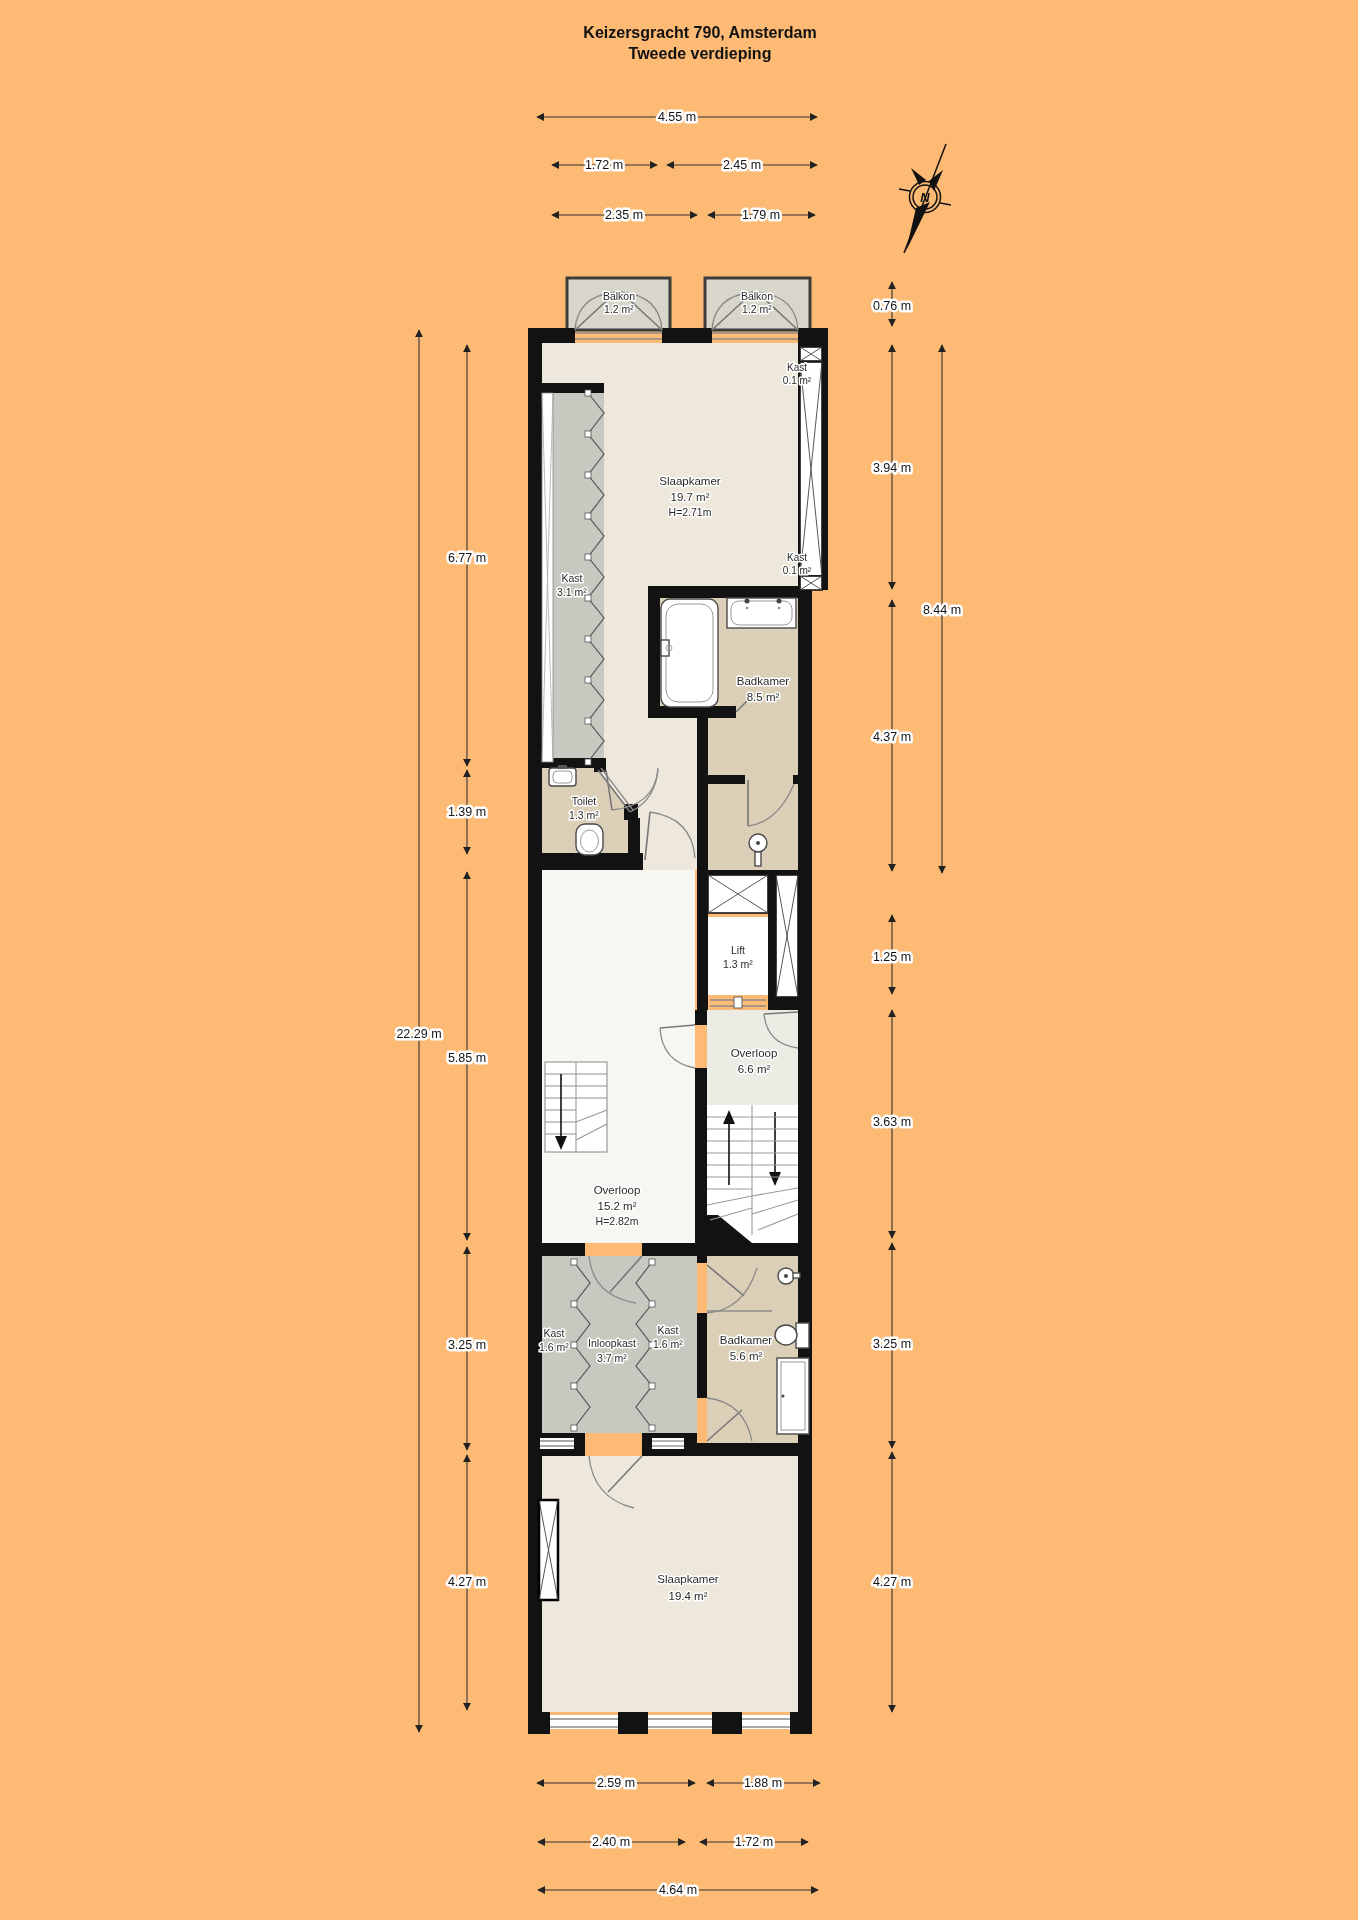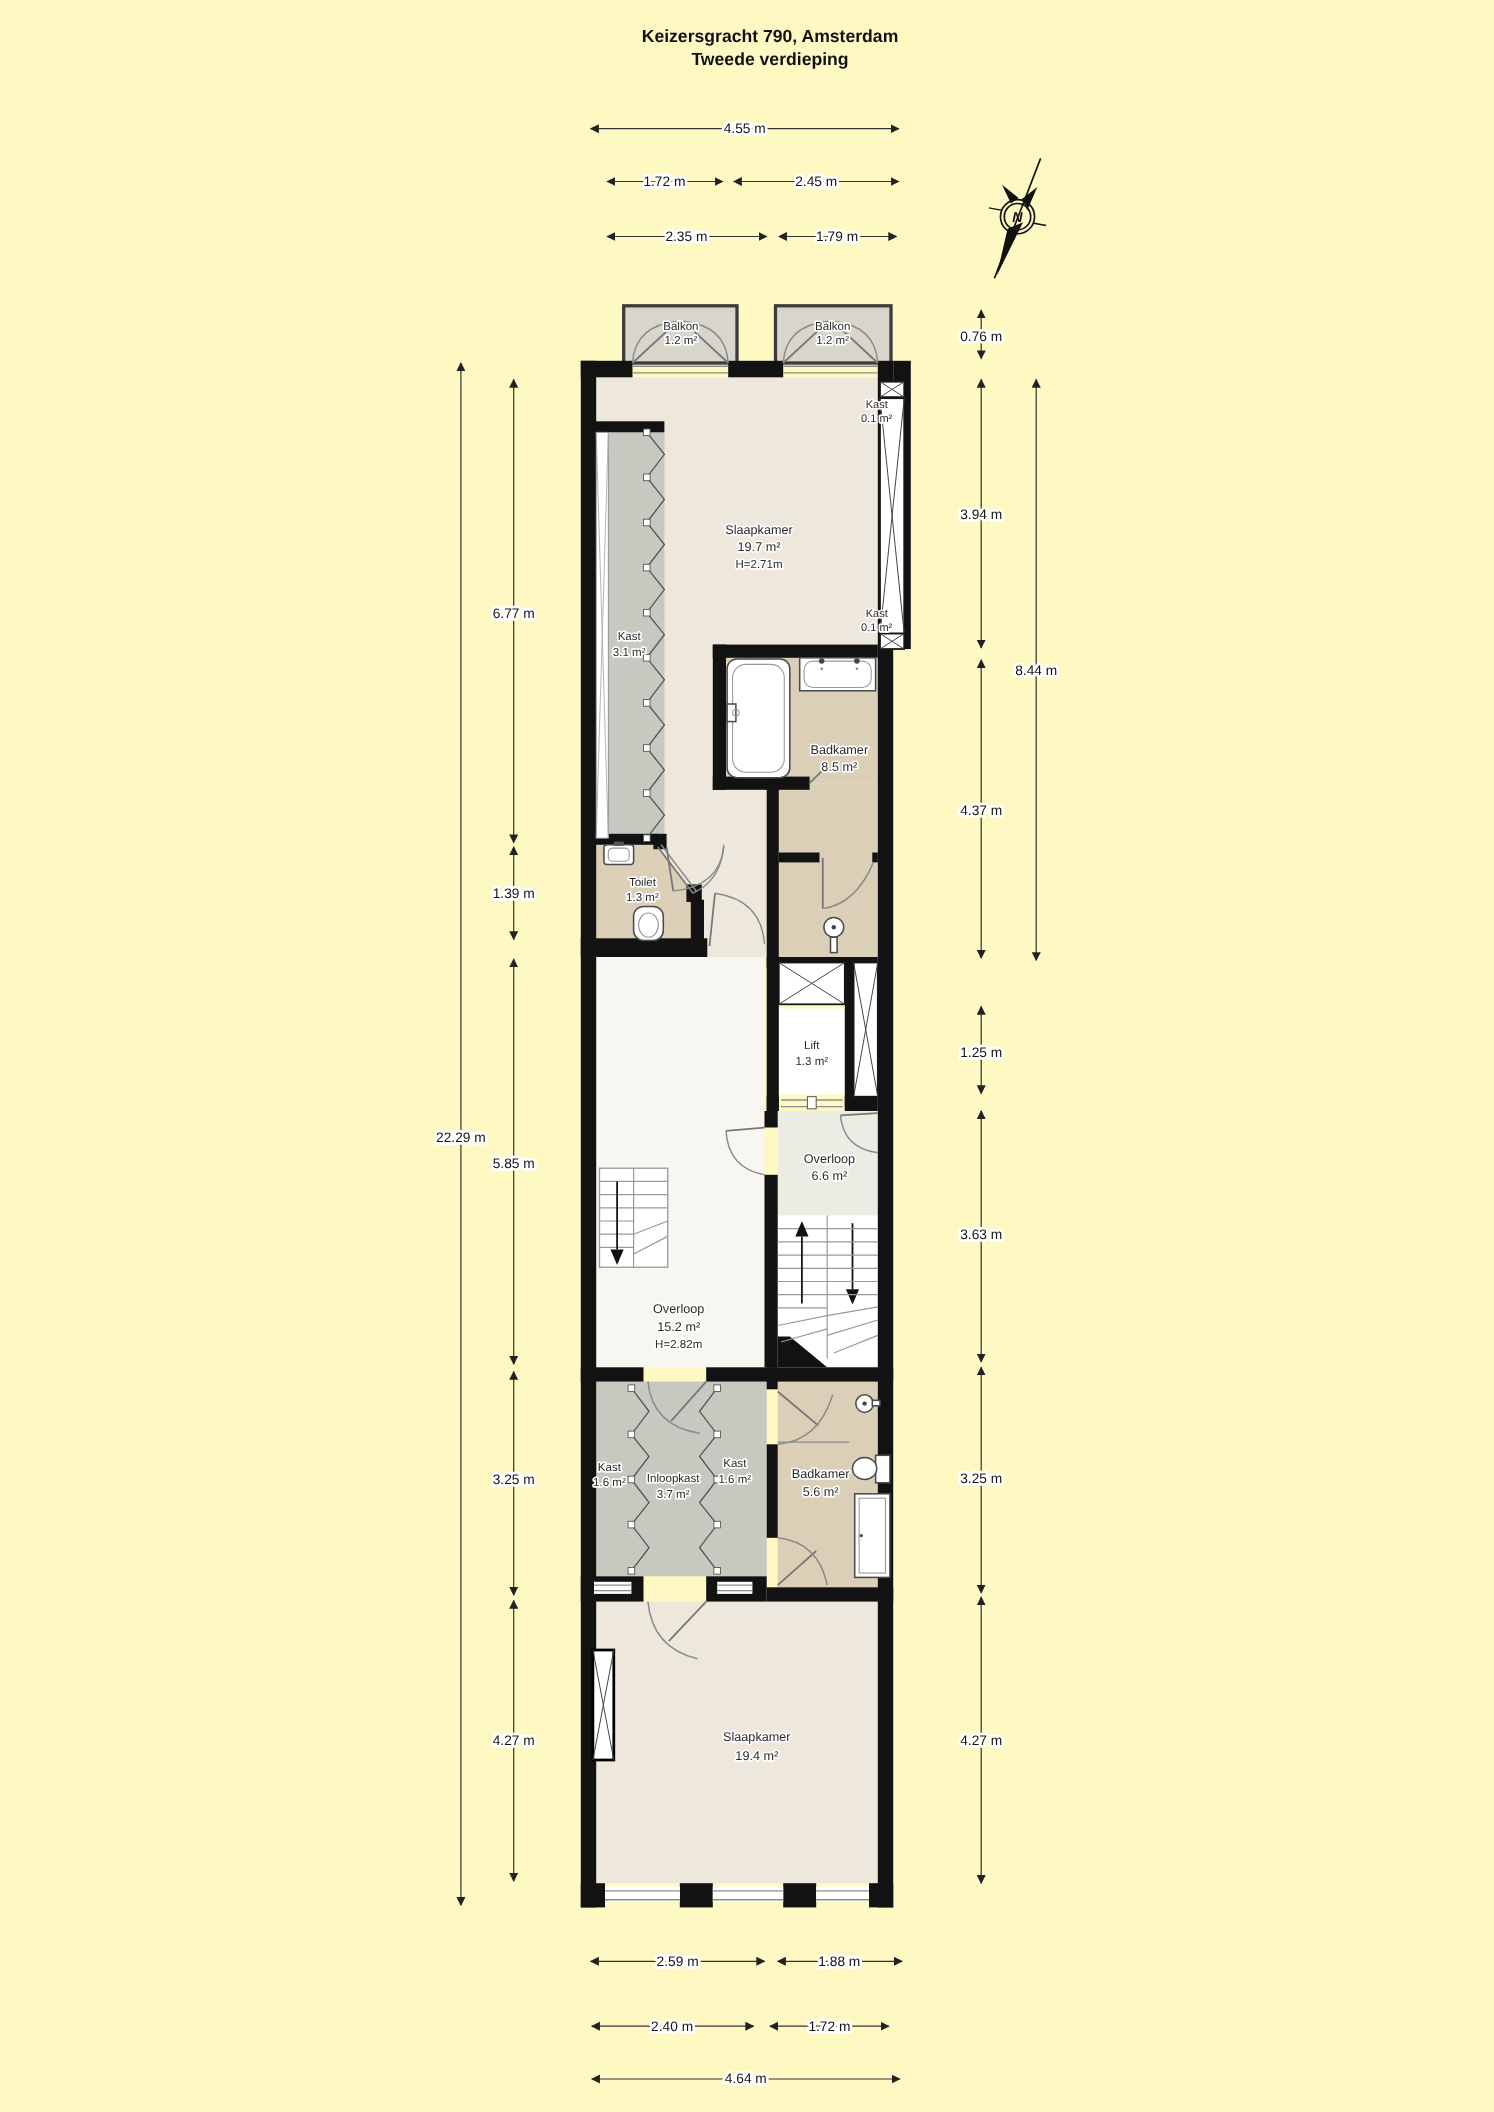--- a/index.html
+++ b/index.html
@@ -1,16 +1,16 @@
 <!DOCTYPE html>
 <html><head>
 <meta charset="utf-8">
 <style>
   html,body{margin:0;padding:0;background:#fff;}
-  .page{position:relative;width:1358px;height:1920px;background:#fef9c3;
+  .page{position:relative;width:1358px;height:1920px;background:#fdba74;
         font-family:"Liberation Sans", sans-serif;}
   svg{display:block;}
   .ttl{font-size:16px;font-weight:bold;fill:#111;text-anchor:middle;}
   .dim{font-size:12.5px;fill:#141414;text-anchor:middle;
        paint-order:stroke;stroke:#fff;stroke-width:5px;stroke-linejoin:round;}
   .rlbl{font-size:11.5px;fill:#2b2b2b;text-anchor:middle;
         paint-order:stroke;stroke:#fff;stroke-width:3px;stroke-linejoin:round;}
   .rs{font-size:10.5px;}
   .rxs{font-size:10px;}
   .hsub{font-size:10.5px;}

